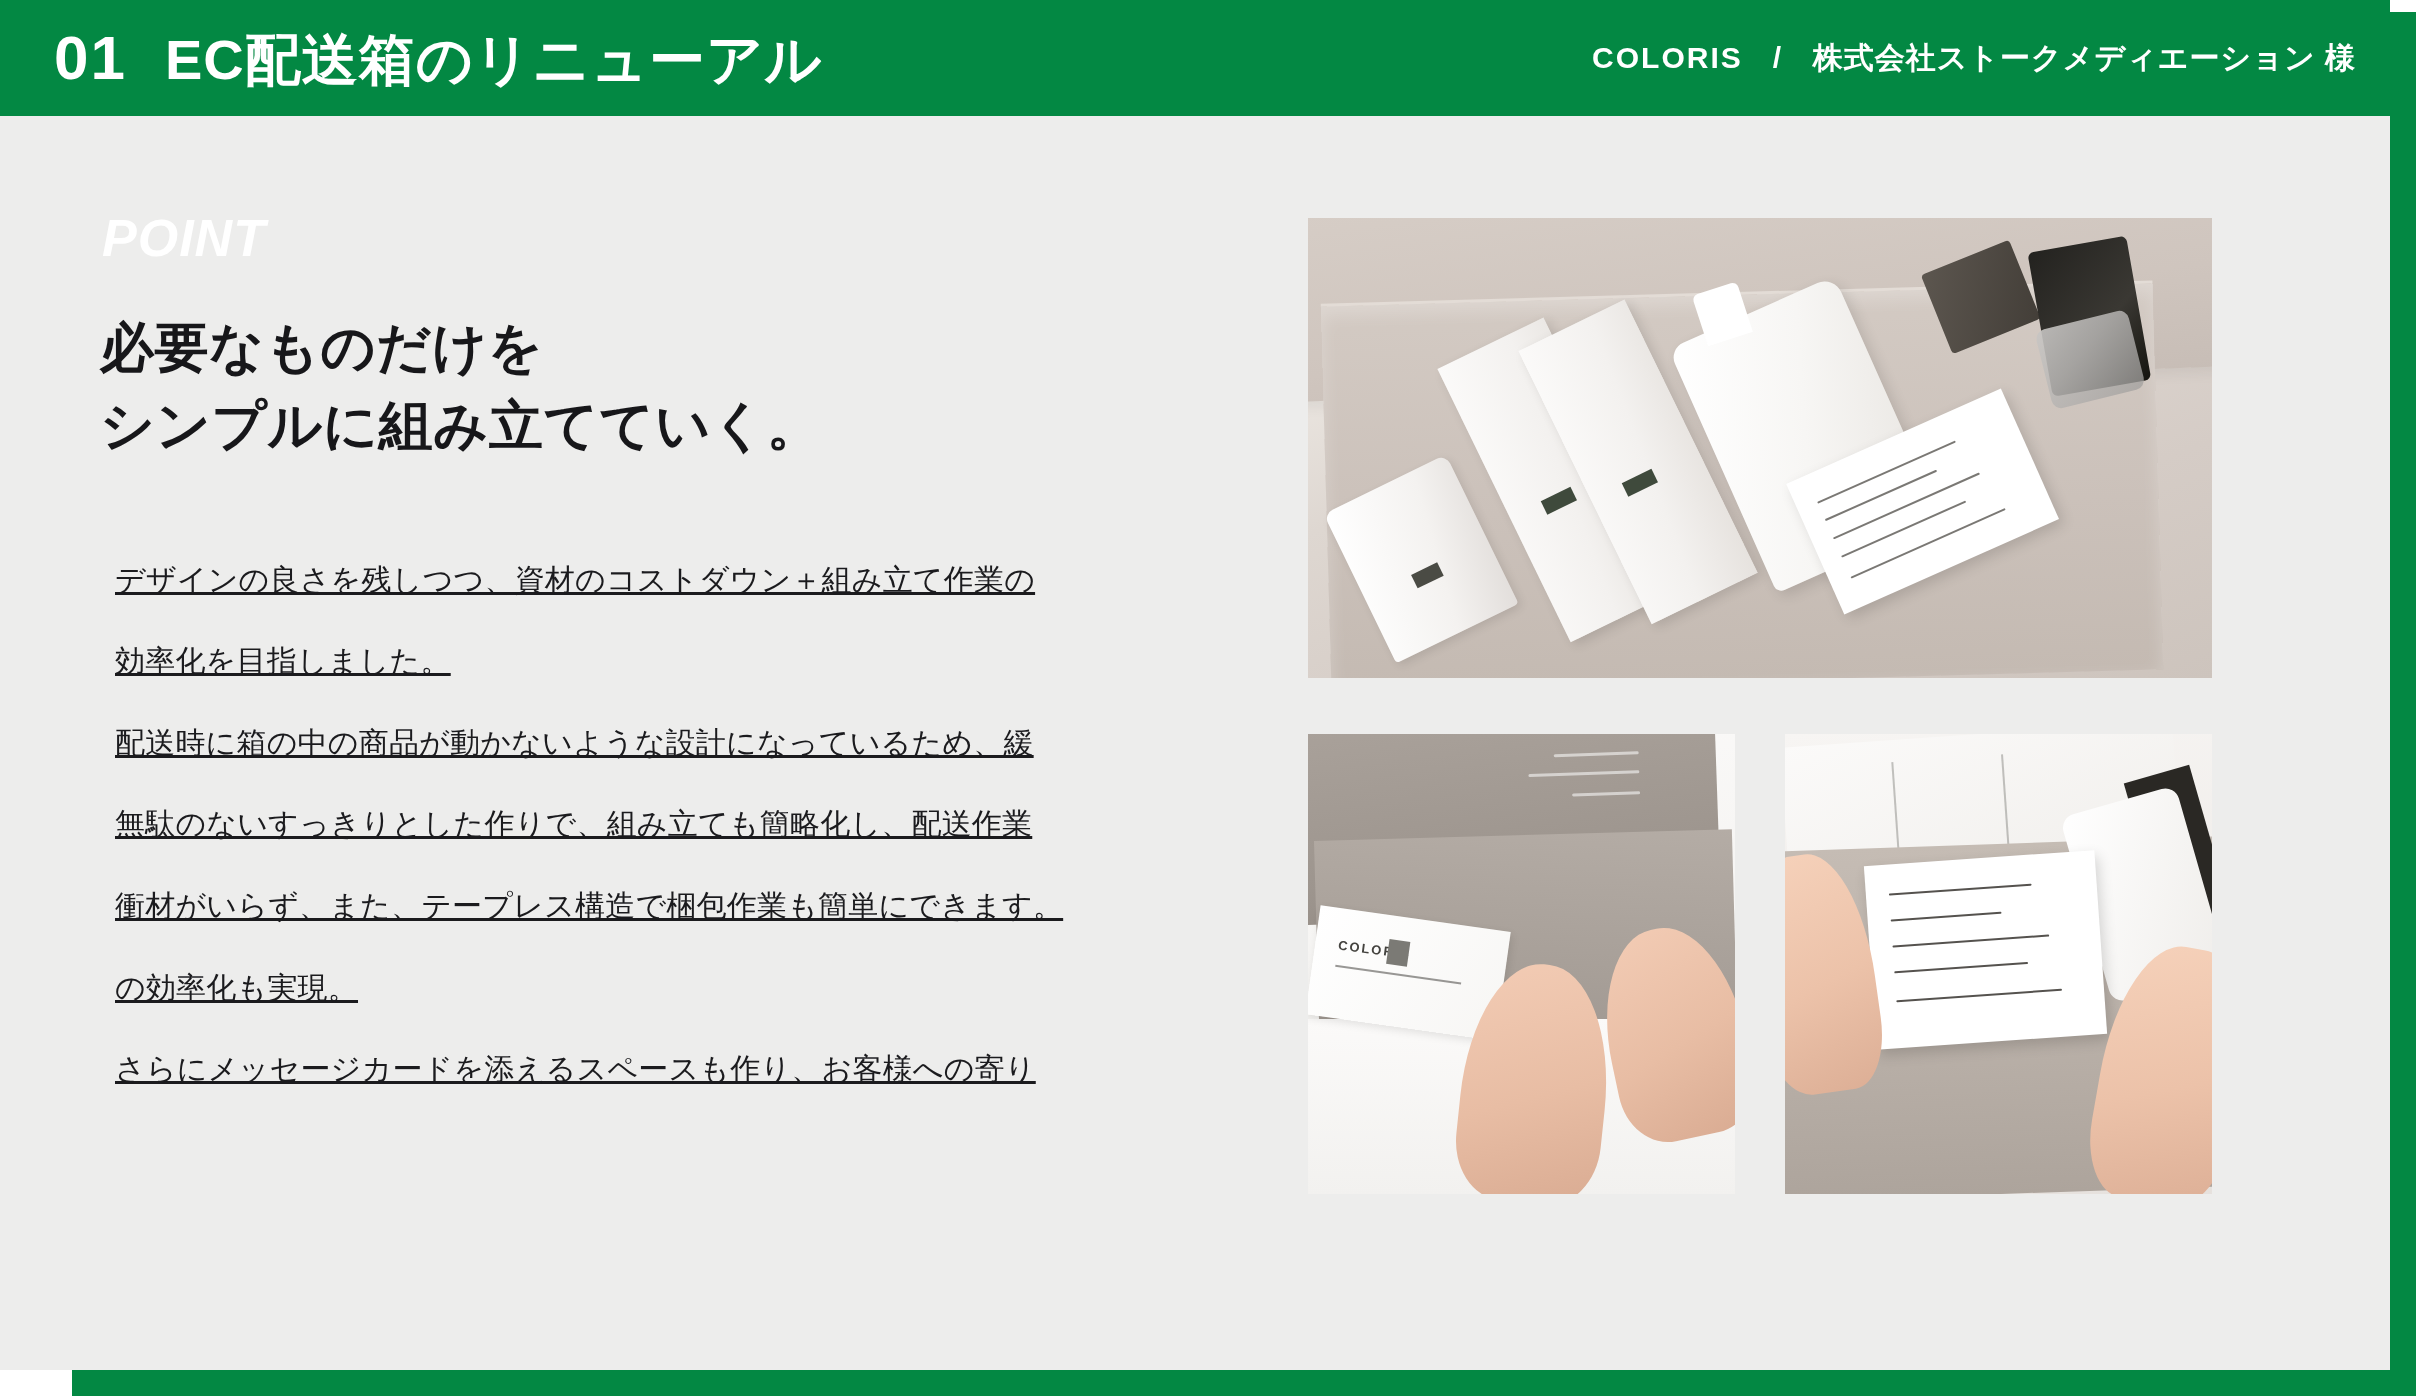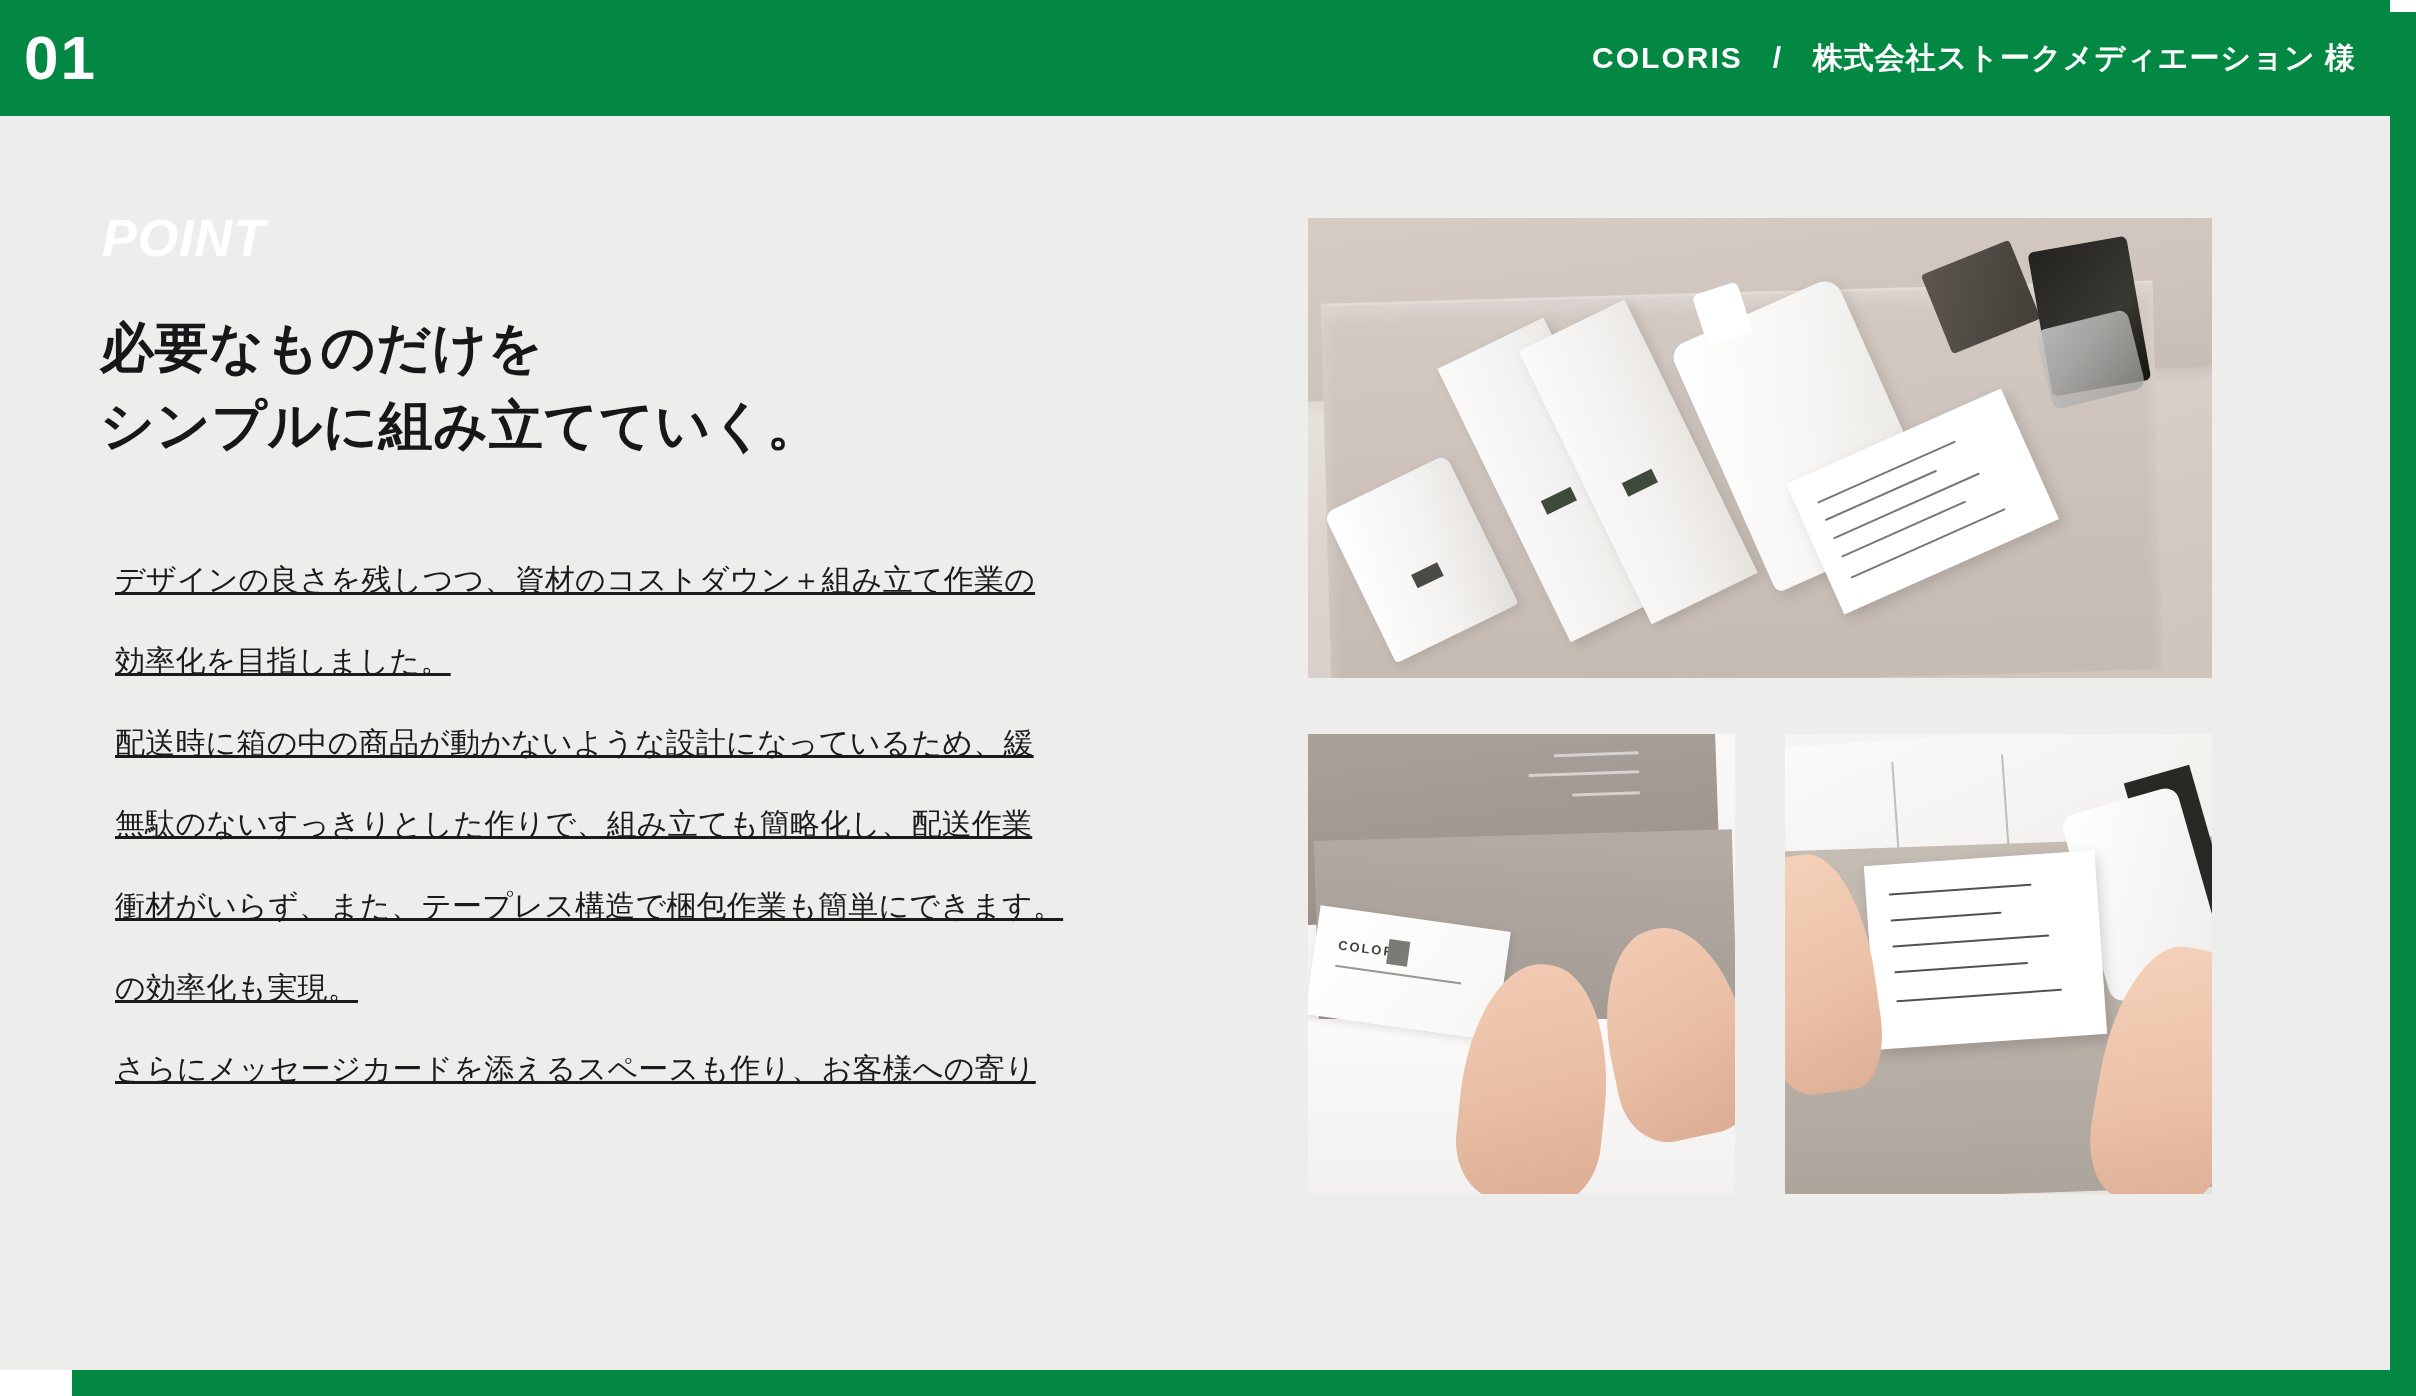--- a/index.html
+++ b/index.html
@@ -60,21 +60,21 @@
   .header {
     position: absolute;
     left: 0;
     top: 0;
     width: 2400px;
     height: 116px;
     background: #038843;
     display: flex;
     align-items: center;
     box-sizing: border-box;
-    padding: 0 44px 0 24px;
+    padding: 0 44px 0 54px;
   }
   .header-left {
     display: flex;
     align-items: baseline;
     color: #ffffff;
   }
   .header-num {
     font-size: 62px;
     font-weight: 700;
     letter-spacing: 2px;
@@ -468,20 +468,21 @@
   }
 </style>
 </head>
 <body>
 
 <div id="slide">
 
   <div class="header">
     <div class="header-left">
       <span class="header-num">01</span>
+      <span class="header-title">EC配送箱のリニューアル</span>
     </div>
     <div class="header-right">
       <span class="header-brand">COLORIS</span>
       <span class="header-sep">/</span>
       <span class="header-client">株式会社ストークメディエーション 様</span>
     </div>
   </div>
 
   <div class="body-area">
 

